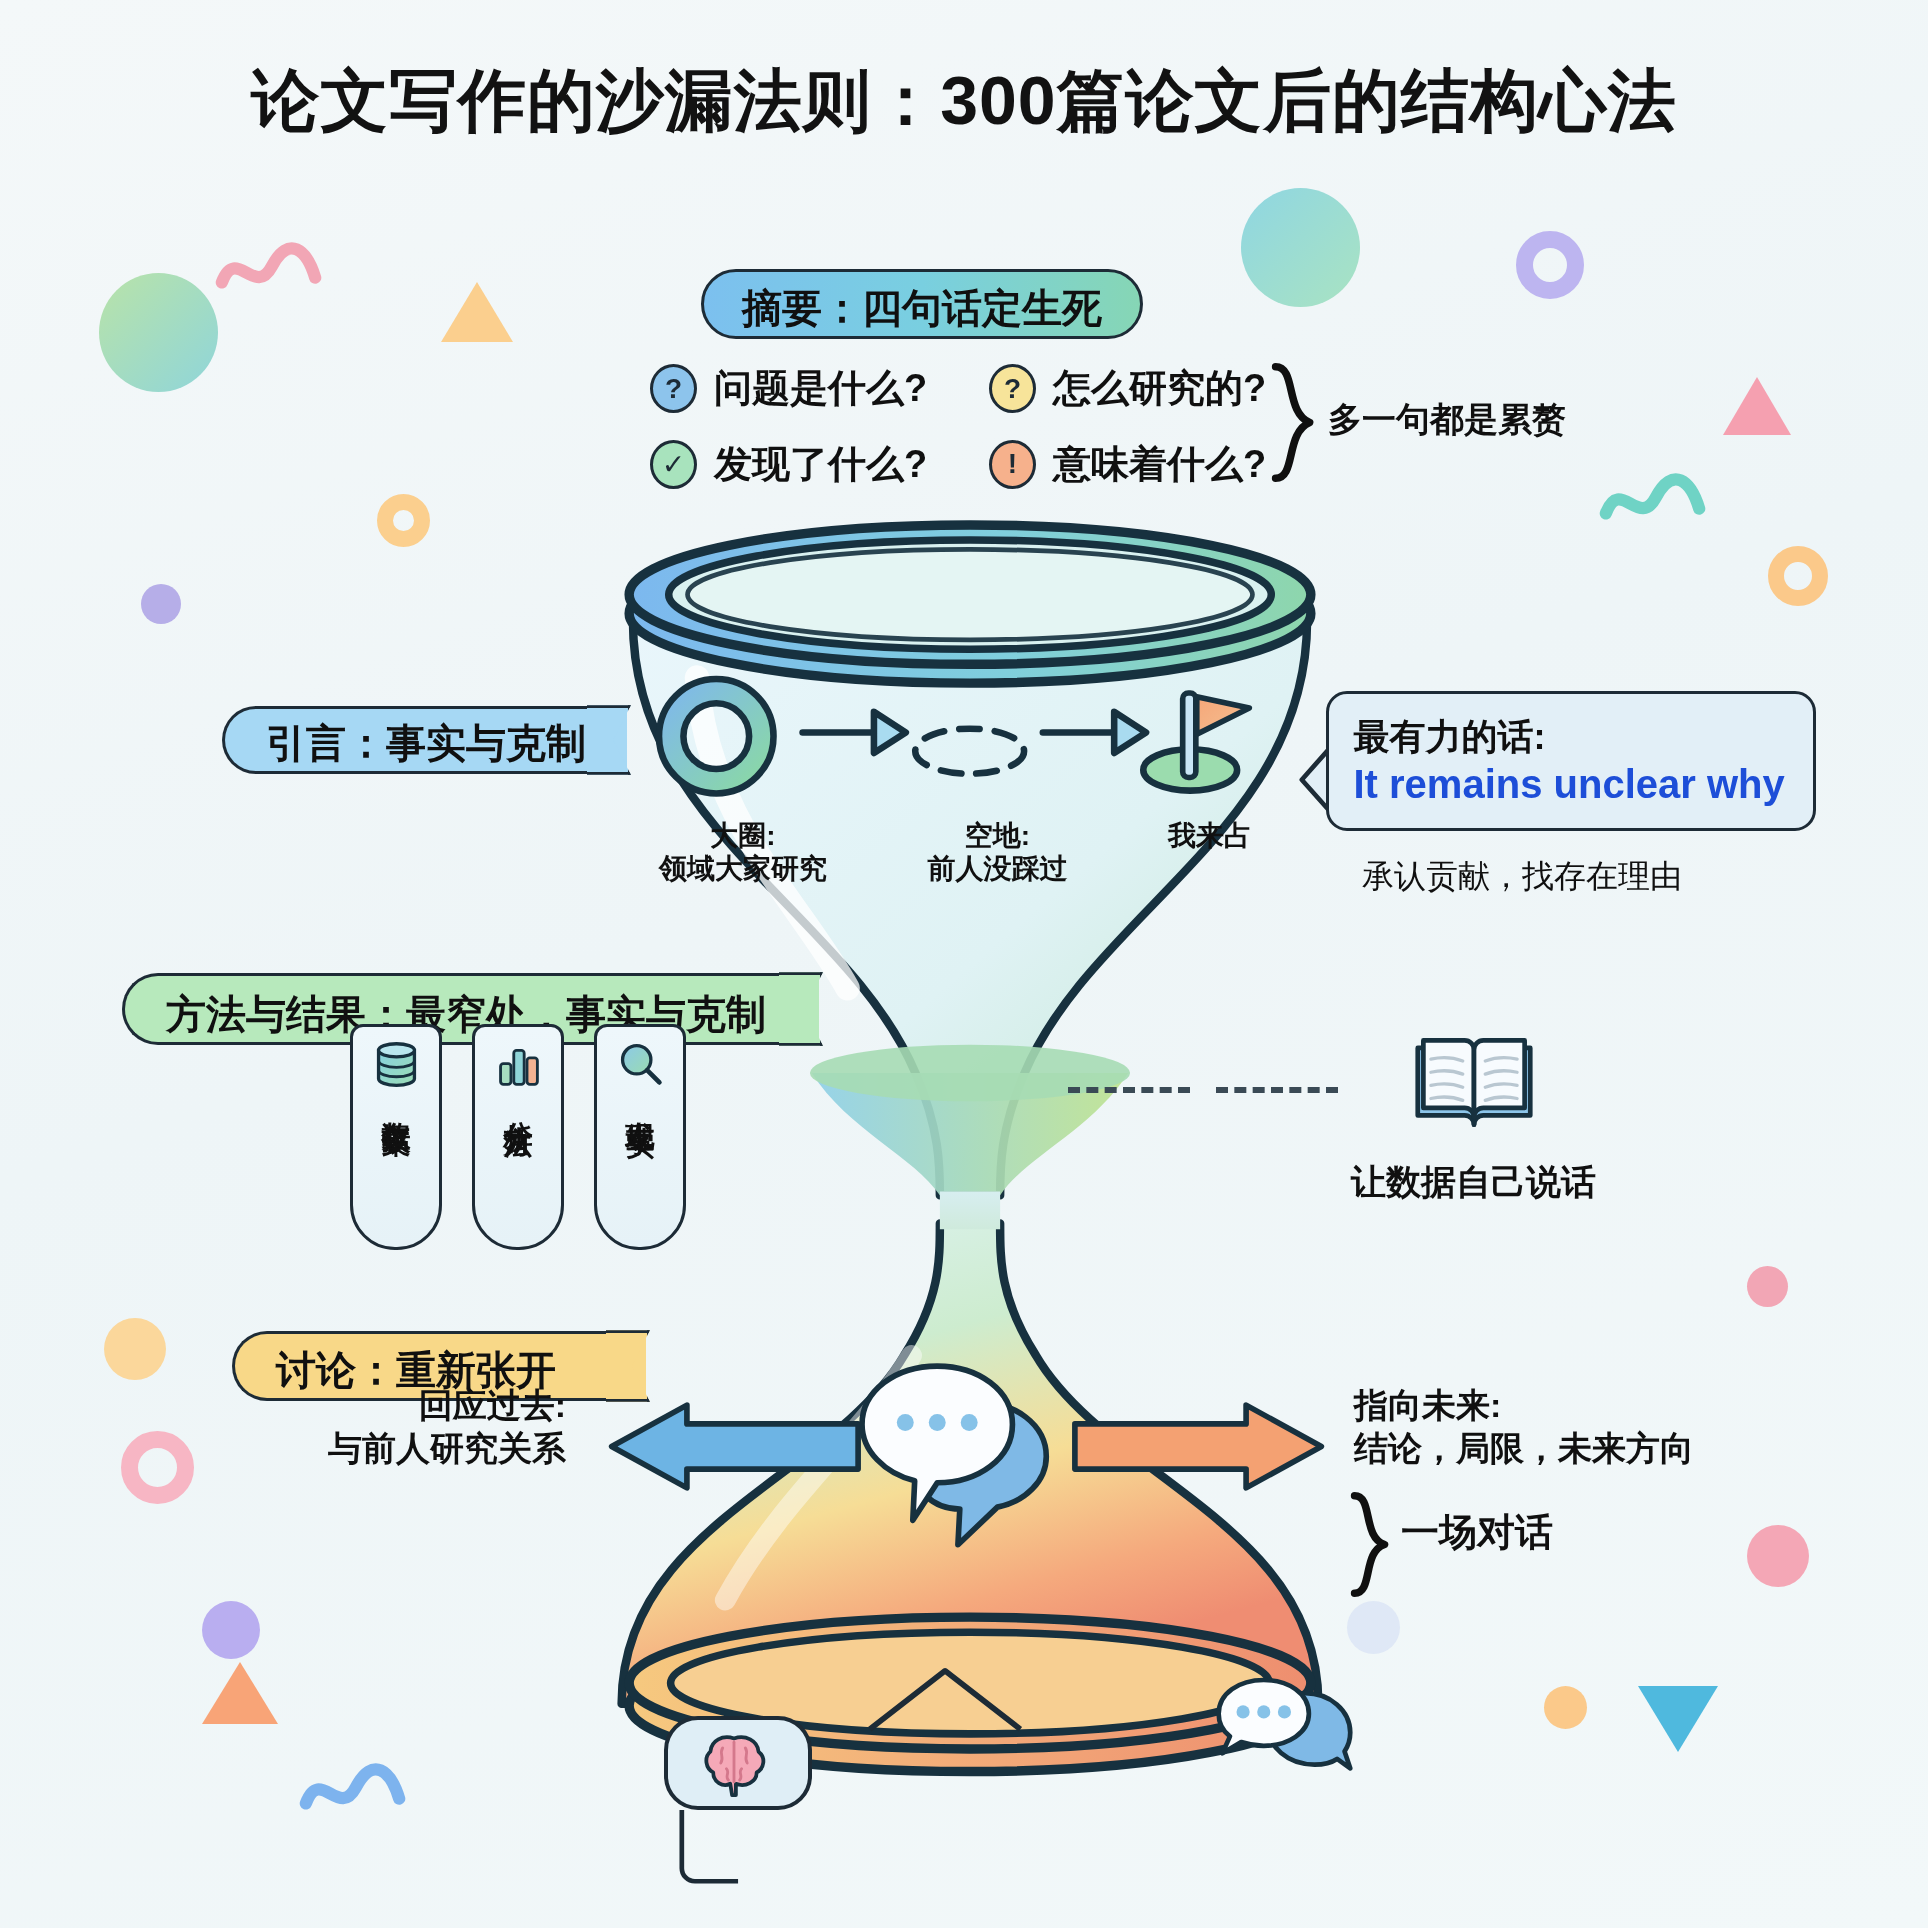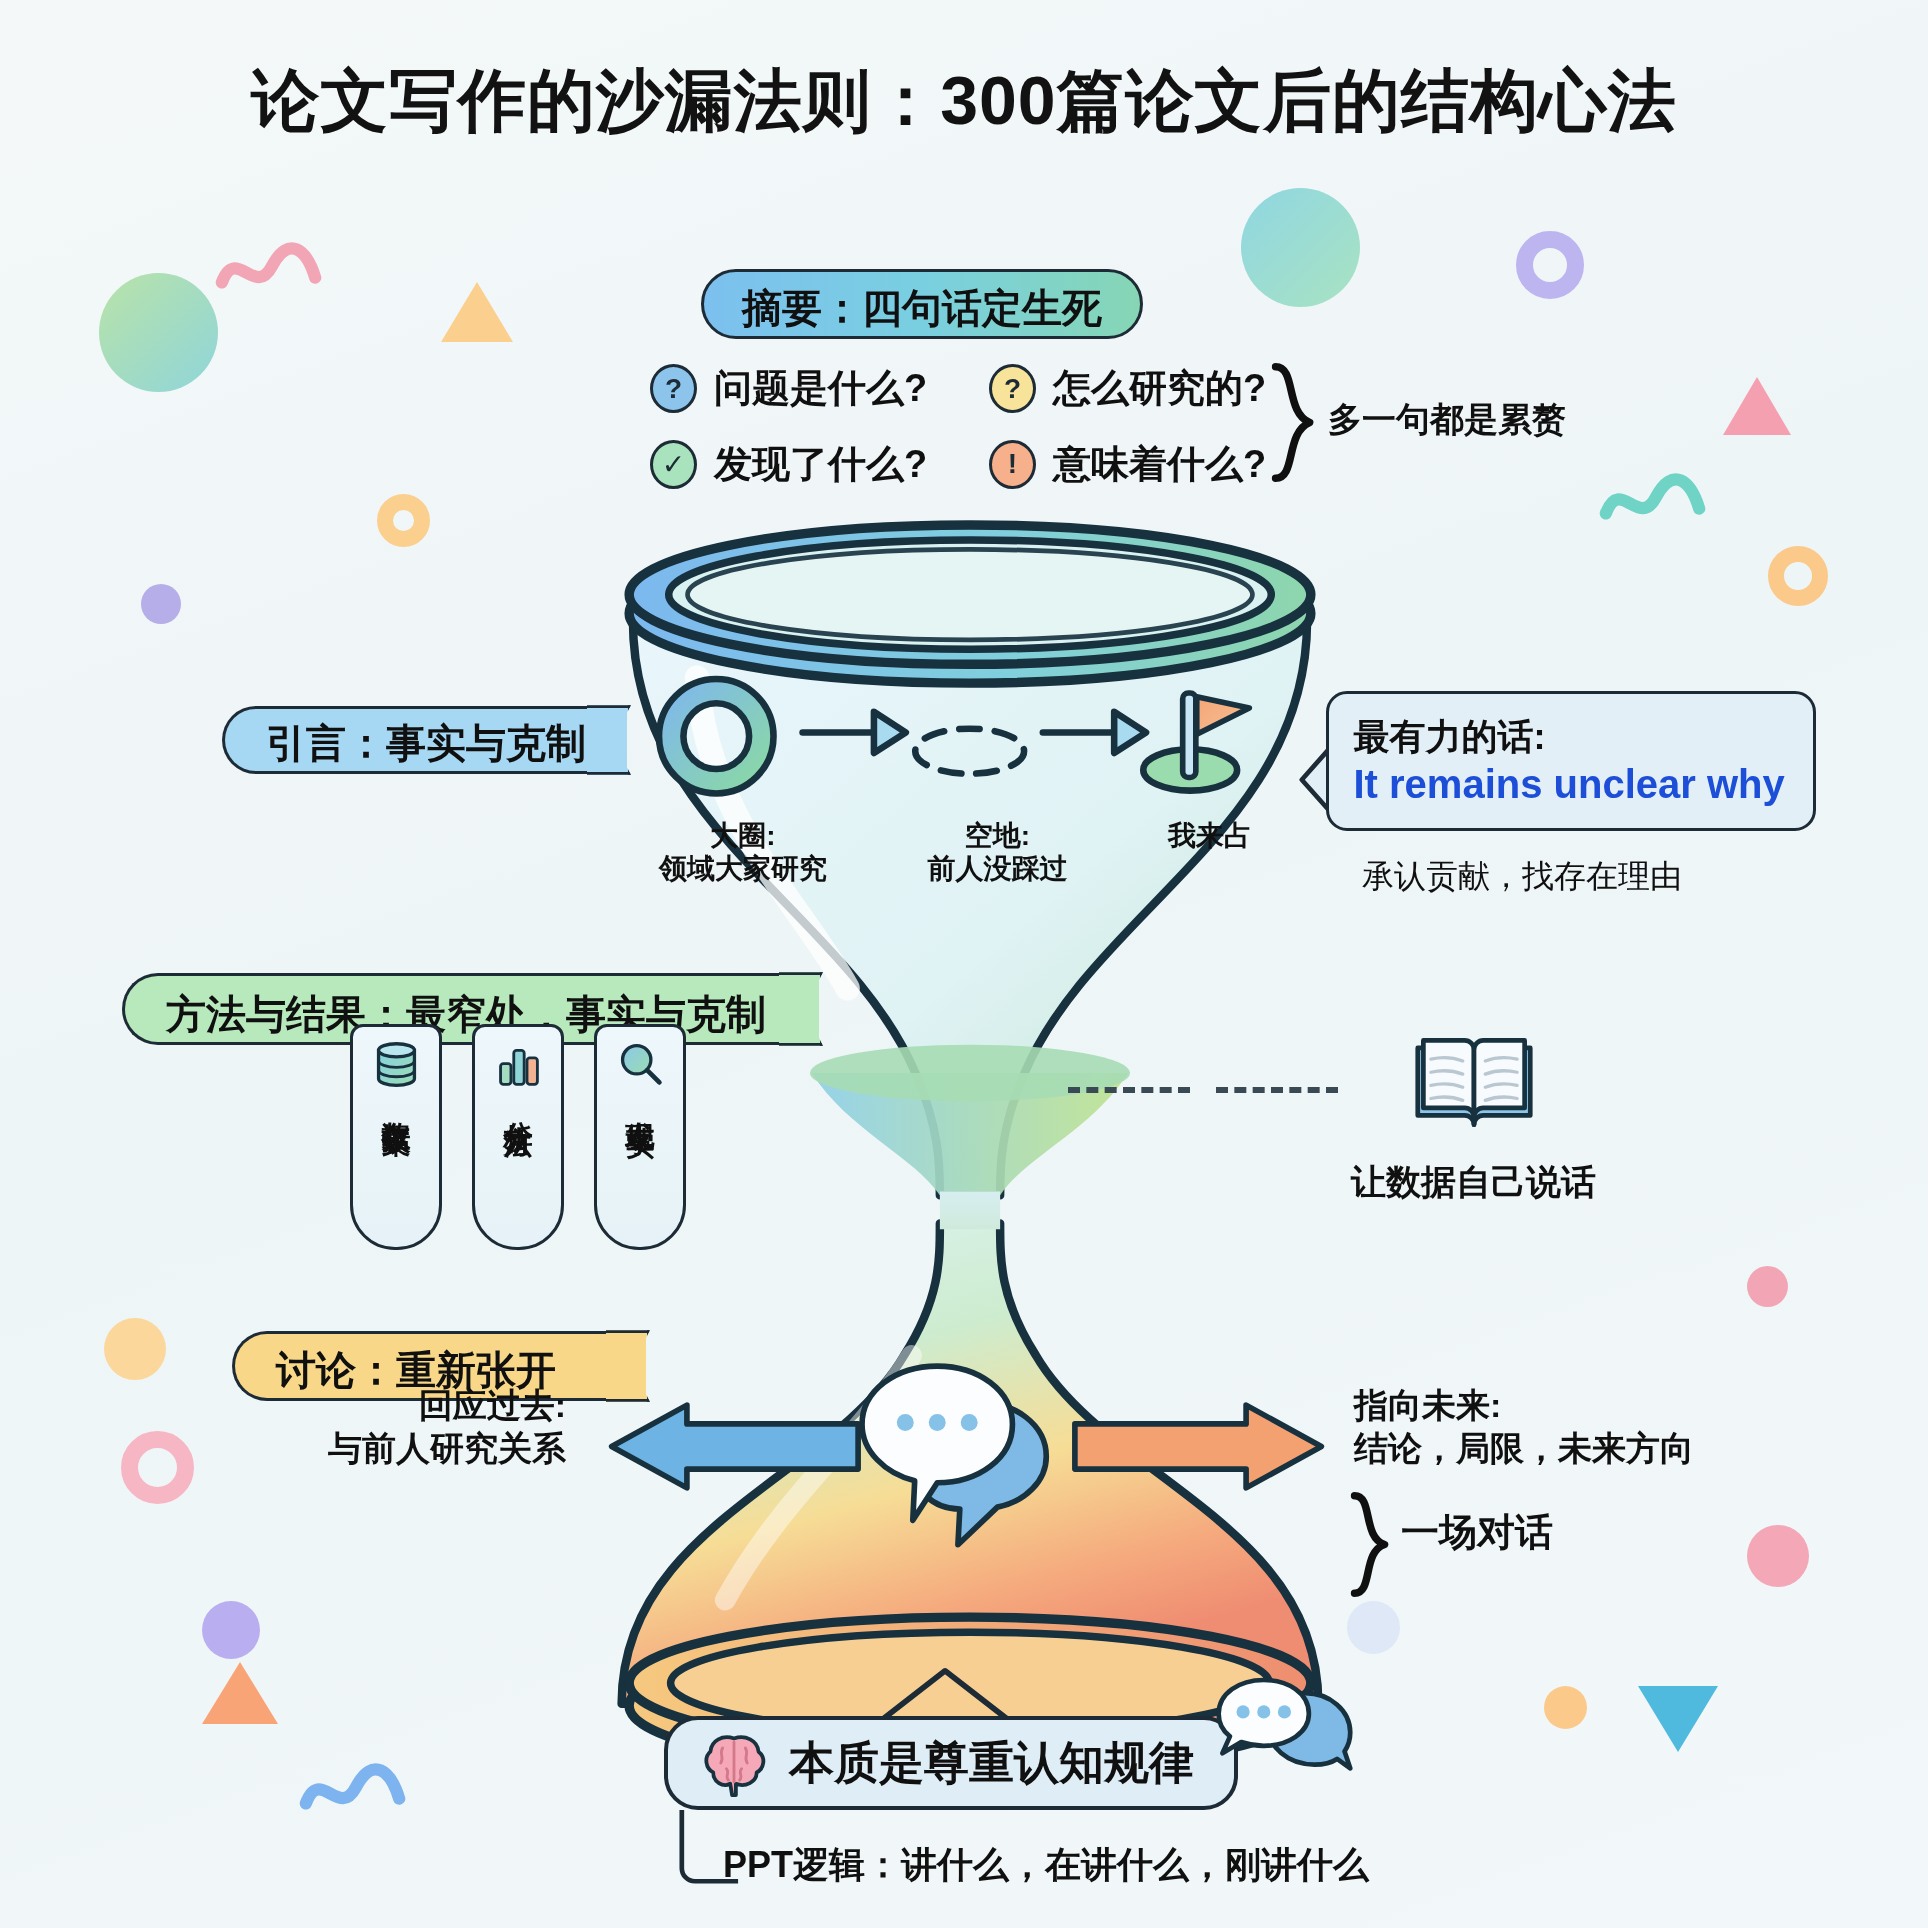--- a/index.html
+++ b/index.html
@@ -519,32 +519,30 @@
                  C61 12, 48 6, 36 10 Z" fill="#f5a9b8" stroke="#17313f" stroke-width="4" stroke-linejoin="round"></path>
         <g stroke="#d4788c" stroke-width="3" fill="none" stroke-linecap="round">
           <path d="M36 14 V56"></path>
             <path d="M24 20 C20 26, 26 30, 22 36"></path>
           <path d="M48 20 C52 26, 46 30, 50 36"></path>
             <path d="M28 42 C32 46, 26 50, 30 54"></path>
           <path d="M44 42 C40 46, 46 50, 42 54"></path>
         </g>
       </svg>
     </span>
-    <span class="btext">本质是尊重认知规律</span>
   </div>
 
   <svg style="position:absolute;left:1213px;top:1678px;" width="141" height="113" viewBox="0 0 150 120">
     <path d="M58 48 C58 74, 80 92, 108 92 C118 92, 126 90, 132 86 L146 96 L140 78
              C144 72, 146 64, 146 58 C146 34, 124 16, 98 16 C74 16, 58 32, 58 48 Z" fill="#7fb9e6" stroke="#17313f" stroke-width="5" stroke-linejoin="round"></path>
     <path d="M6 38 C6 16, 28 2, 54 2 C80 2, 102 16, 102 38 C102 58, 80 72, 54 72
              C44 72, 36 70, 30 68 L10 80 L18 62 C10 56, 6 48, 6 38 Z" fill="#fbfdff" stroke="#17313f" stroke-width="5" stroke-linejoin="round"></path>
     <circle cx="32" cy="36" r="7" fill="#86c2e8"></circle>
     <circle cx="54" cy="36" r="7" fill="#86c2e8"></circle>
     <circle cx="76" cy="36" r="7" fill="#86c2e8"></circle>
   </svg>
 
   <svg id="bottom-hook" width="66" height="75" viewBox="0 0 70 80">
     <path d="M6 0 V62 a14 14 0 0 0 14 14 H66" fill="none" stroke="#1d2b36" stroke-width="5" stroke-linejoin="round"></path>
   </svg>
-  <div id="bottom-sub">PPT逻辑：讲什么，在讲什么，刚讲什么</div>
 
 </div>
 
 
 </body></html>

